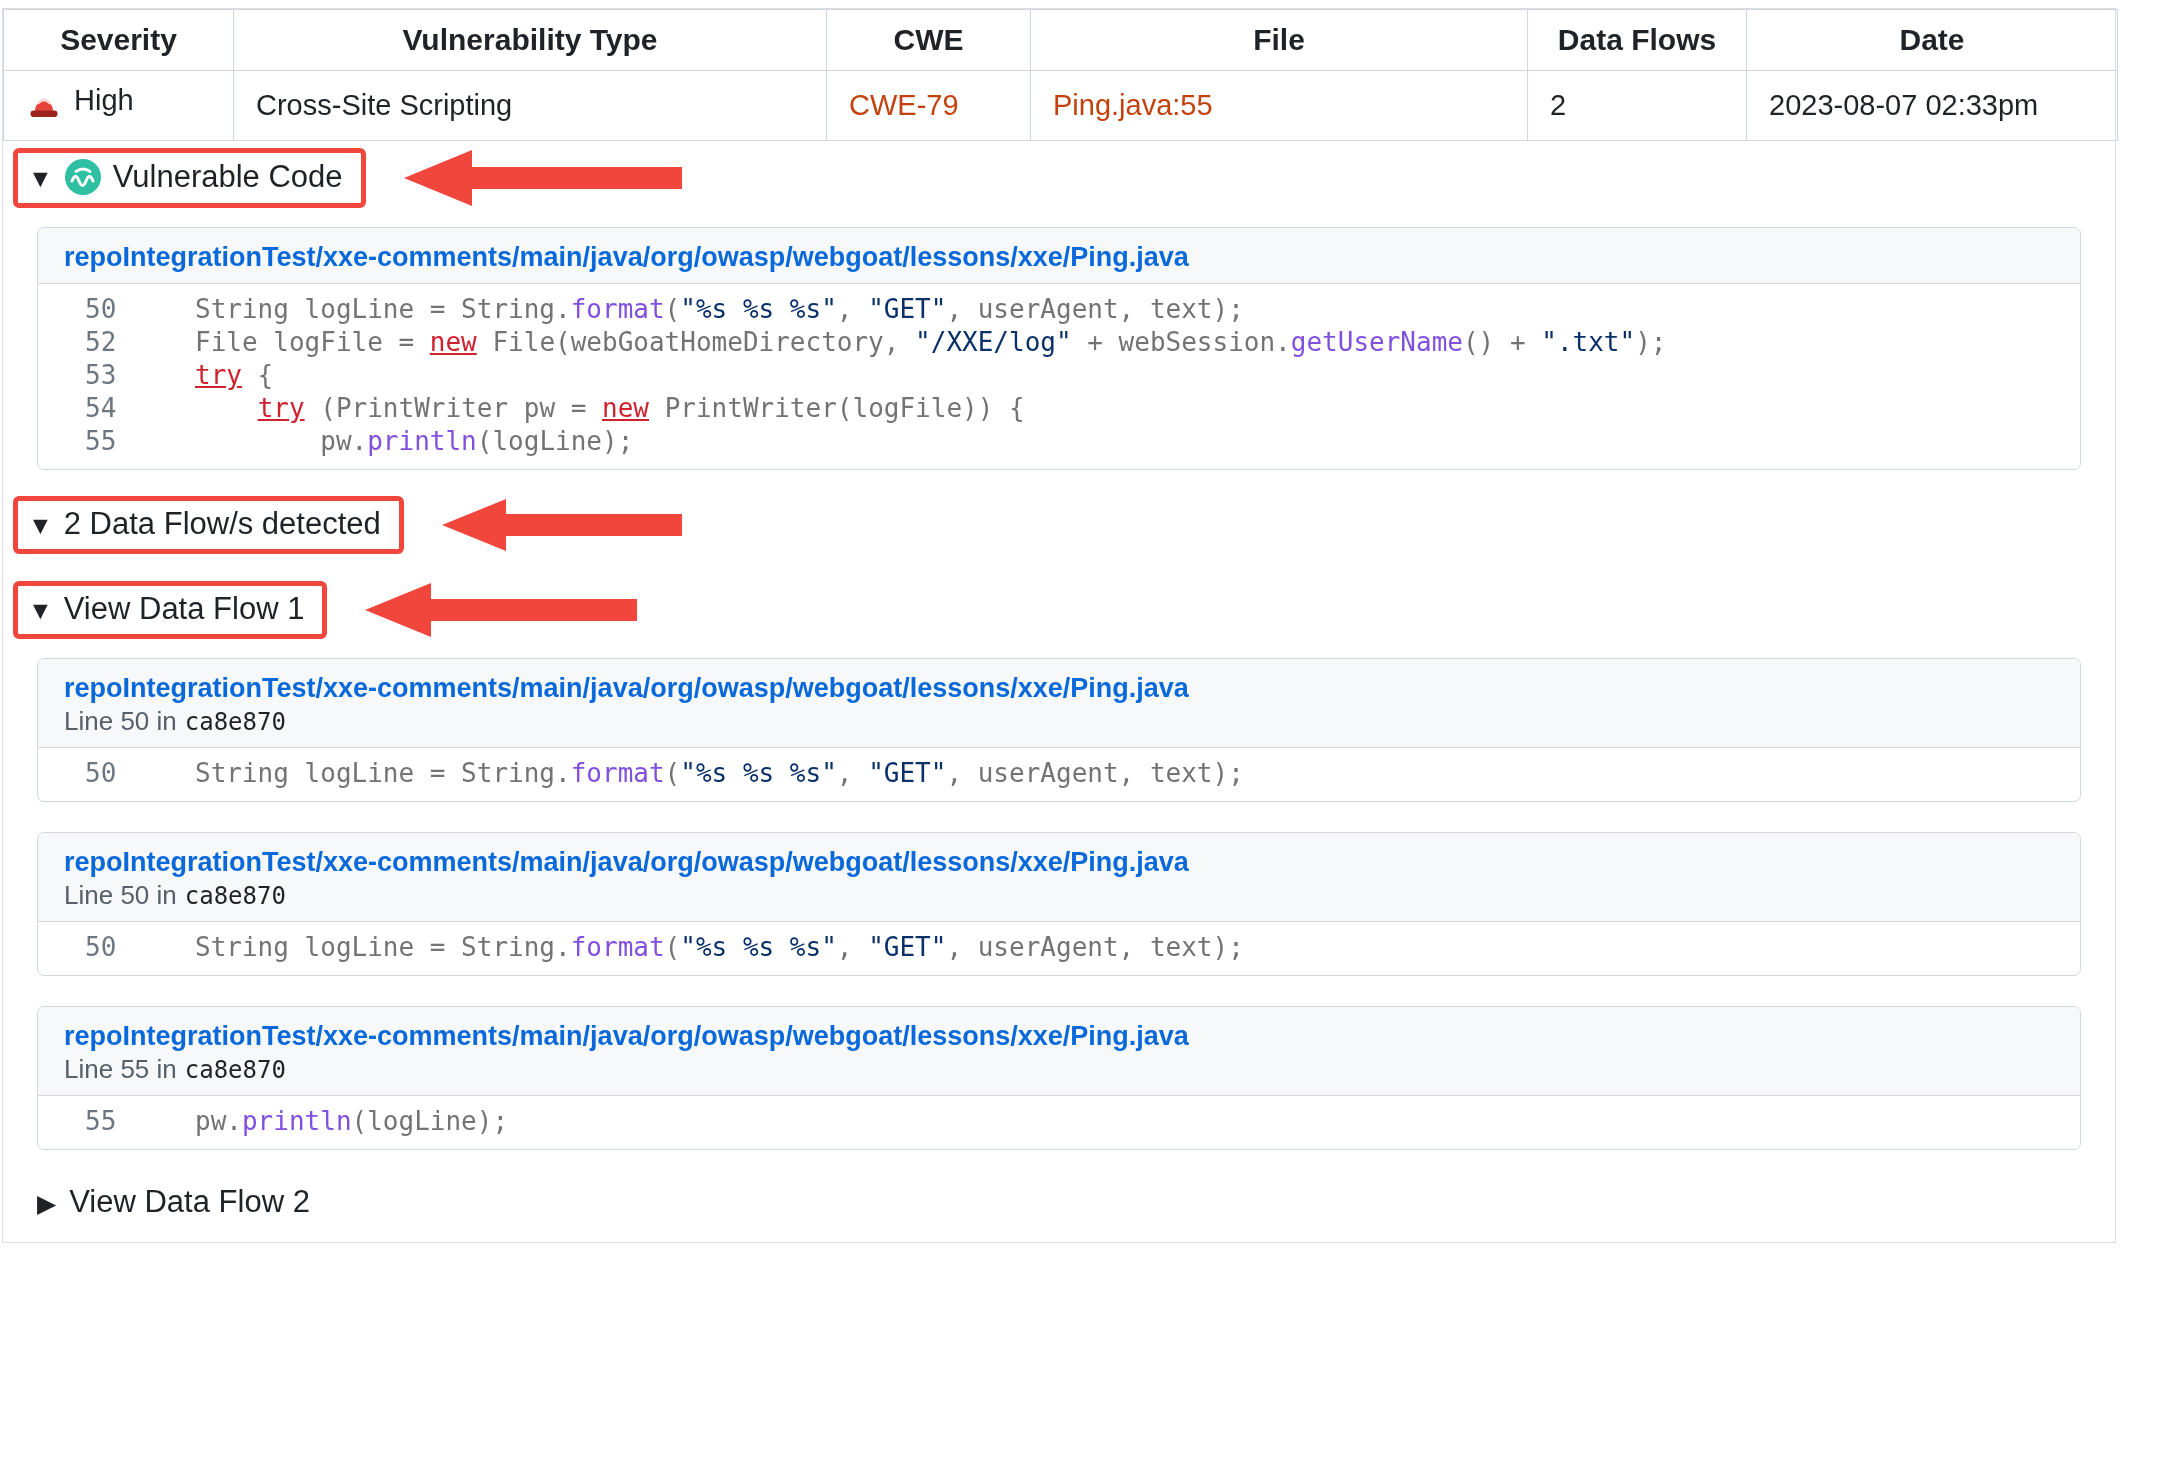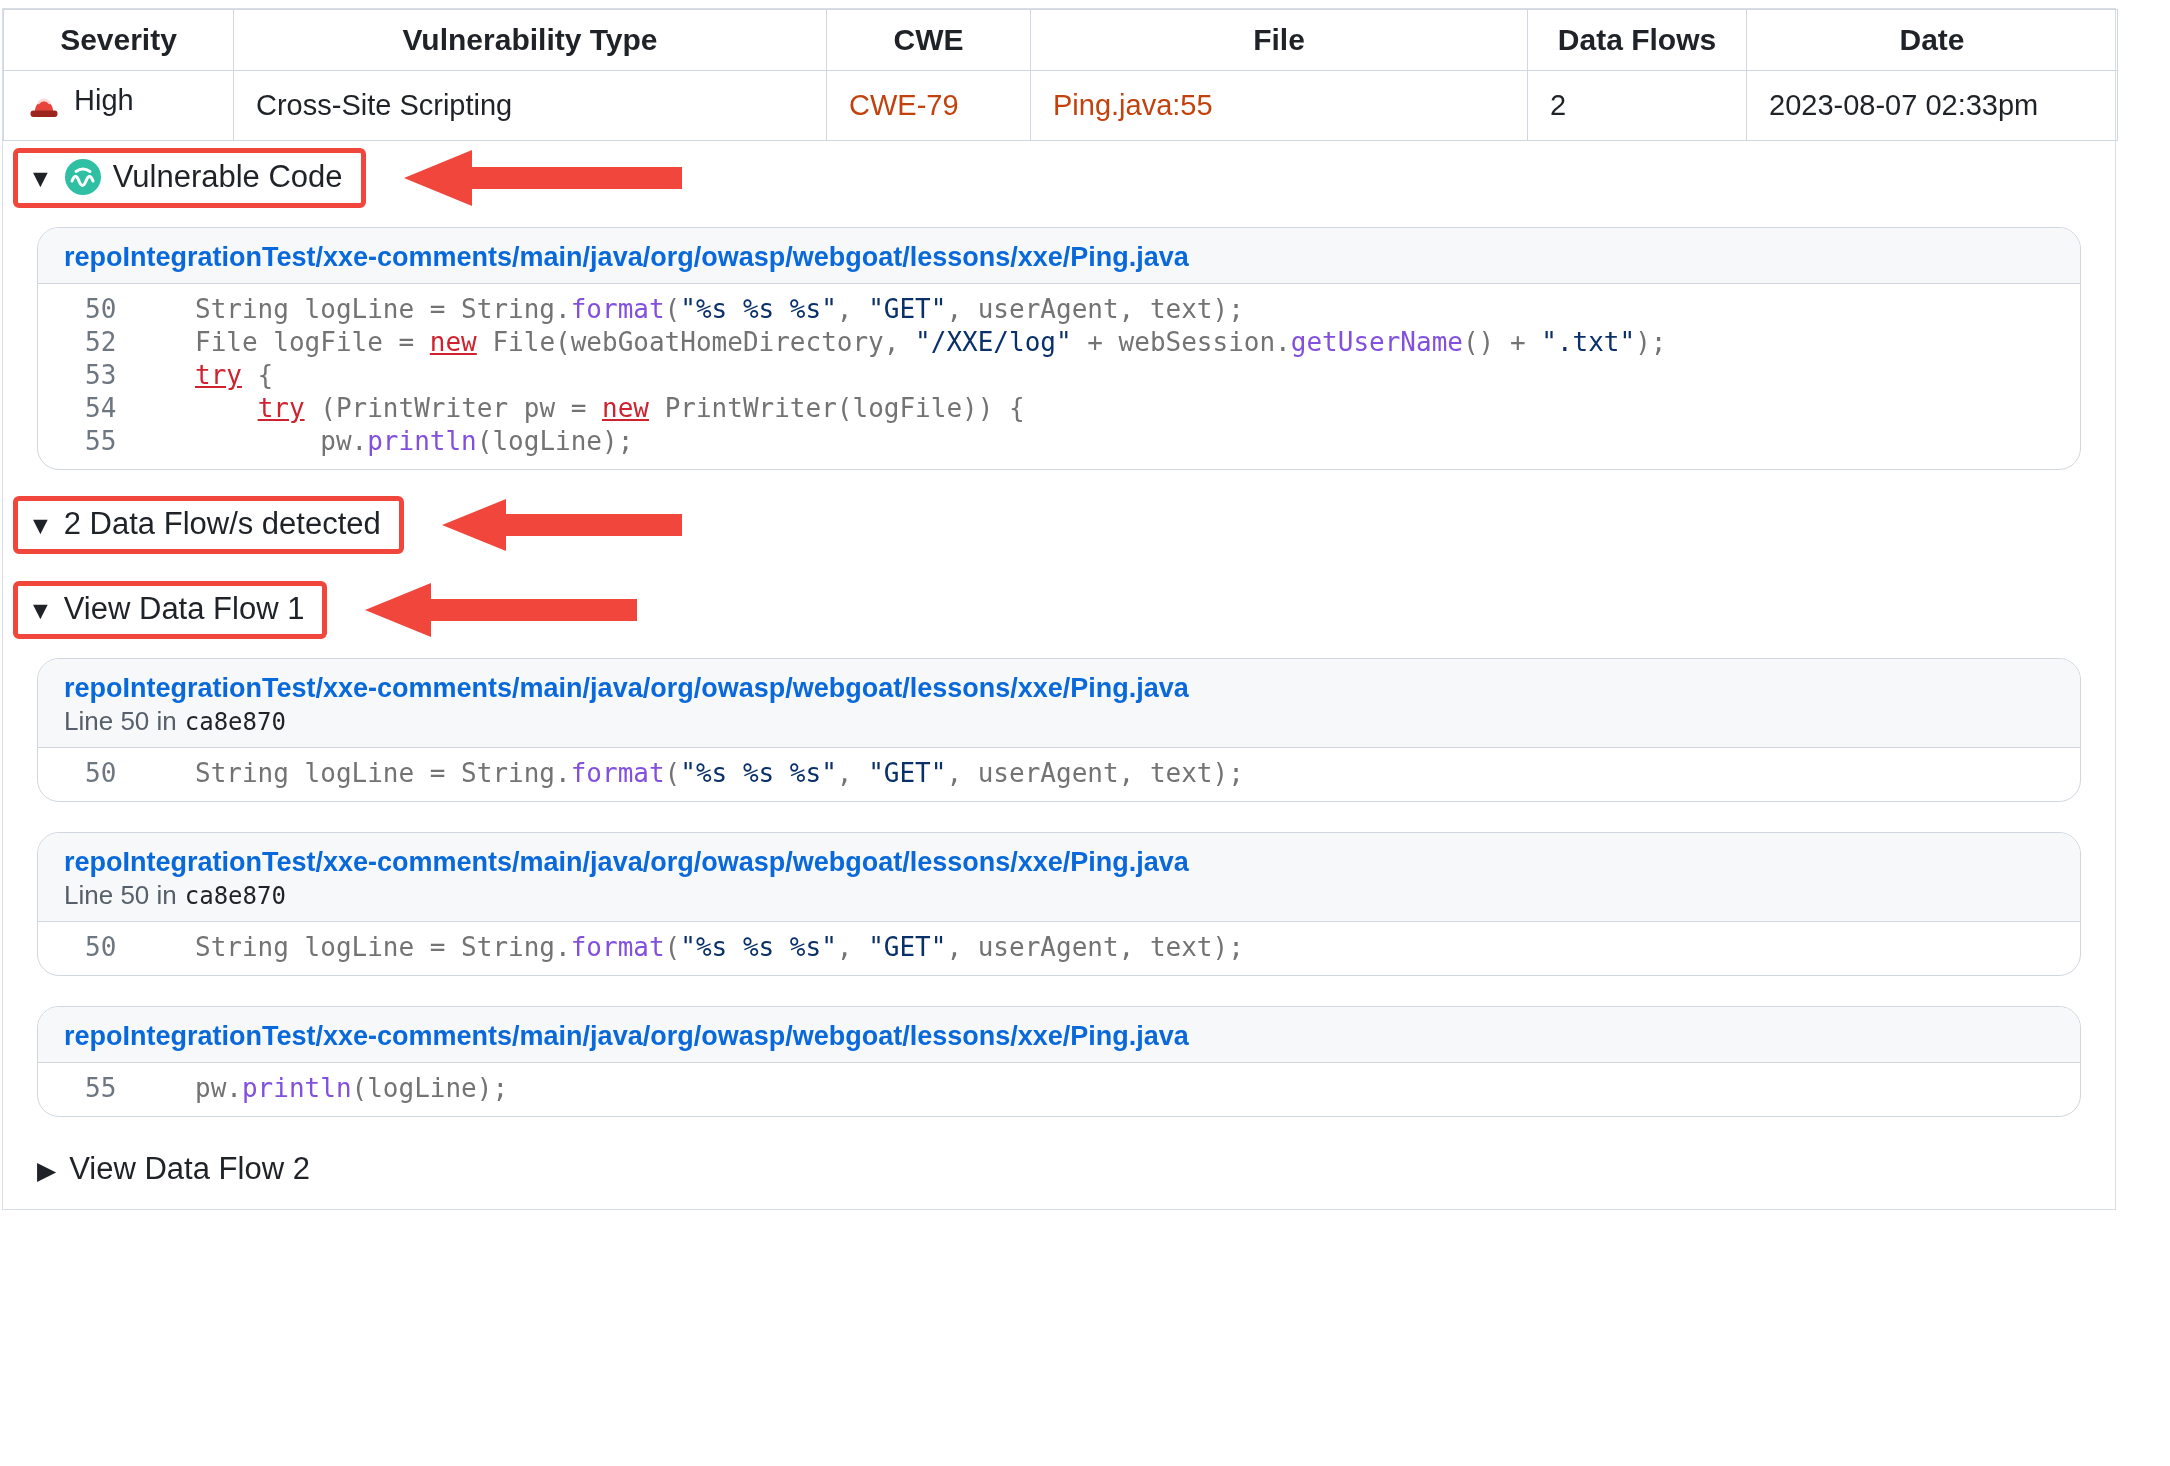--- a/index.html
+++ b/index.html
@@ -68,21 +68,21 @@
     margin-top: 34px;
     cursor: pointer;
   }
 
   .mt-26 { margin-top: 26px; }
   .mt-22 { margin-top: 22px; }
 
   
   .code-block {
     border: 1px solid #d0d7de;
-    border-radius: 22px;
+    border-radius: 7px;
     overflow: hidden;
     margin-top: 18px;
     background: #ffffff;
   }
   .code-block.flow-gap { margin-top: 30px; }
   .code-header {
     background: #f6f8fa;
     border-bottom: 1px solid #d0d7de;
     padding: 13px 26px 10px 26px;
   }
@@ -249,20 +249,23 @@
         </div>
         <div class="code-lines">
             <div class="code-line"><span class="gutter">50</span><span class="code-text"><span class="seg-p">String logLine = String.</span><span class="seg-f">format</span><span class="seg-p">(</span><span class="seg-s">"%s %s %s"</span><span class="seg-p">, </span><span class="seg-s">"GET"</span><span class="seg-p">, userAgent, text);</span></span></div>
           </div>
       </div>
 
       
       <div class="code-block flow-gap">
         <div class="code-header">
           <a class="file-path" href="#">repoIntegrationTest/xxe-comments/main/java/org/owasp/webgoat/lessons/xxe/Ping.java</a>
+          <div class="line-info">
+            <span>Line 55 in</span><span class="commit">ca8e870</span>
+          </div>
         </div>
         <div class="code-lines">
             <div class="code-line"><span class="gutter">55</span><span class="code-text"><span class="seg-p">pw.</span><span class="seg-f">println</span><span class="seg-p">(logLine);</span></span></div>
           </div>
       </div>
 
       
       <div class="summary-plain">
         <span class="marker">▶</span>
         <span>View Data Flow 2</span>

